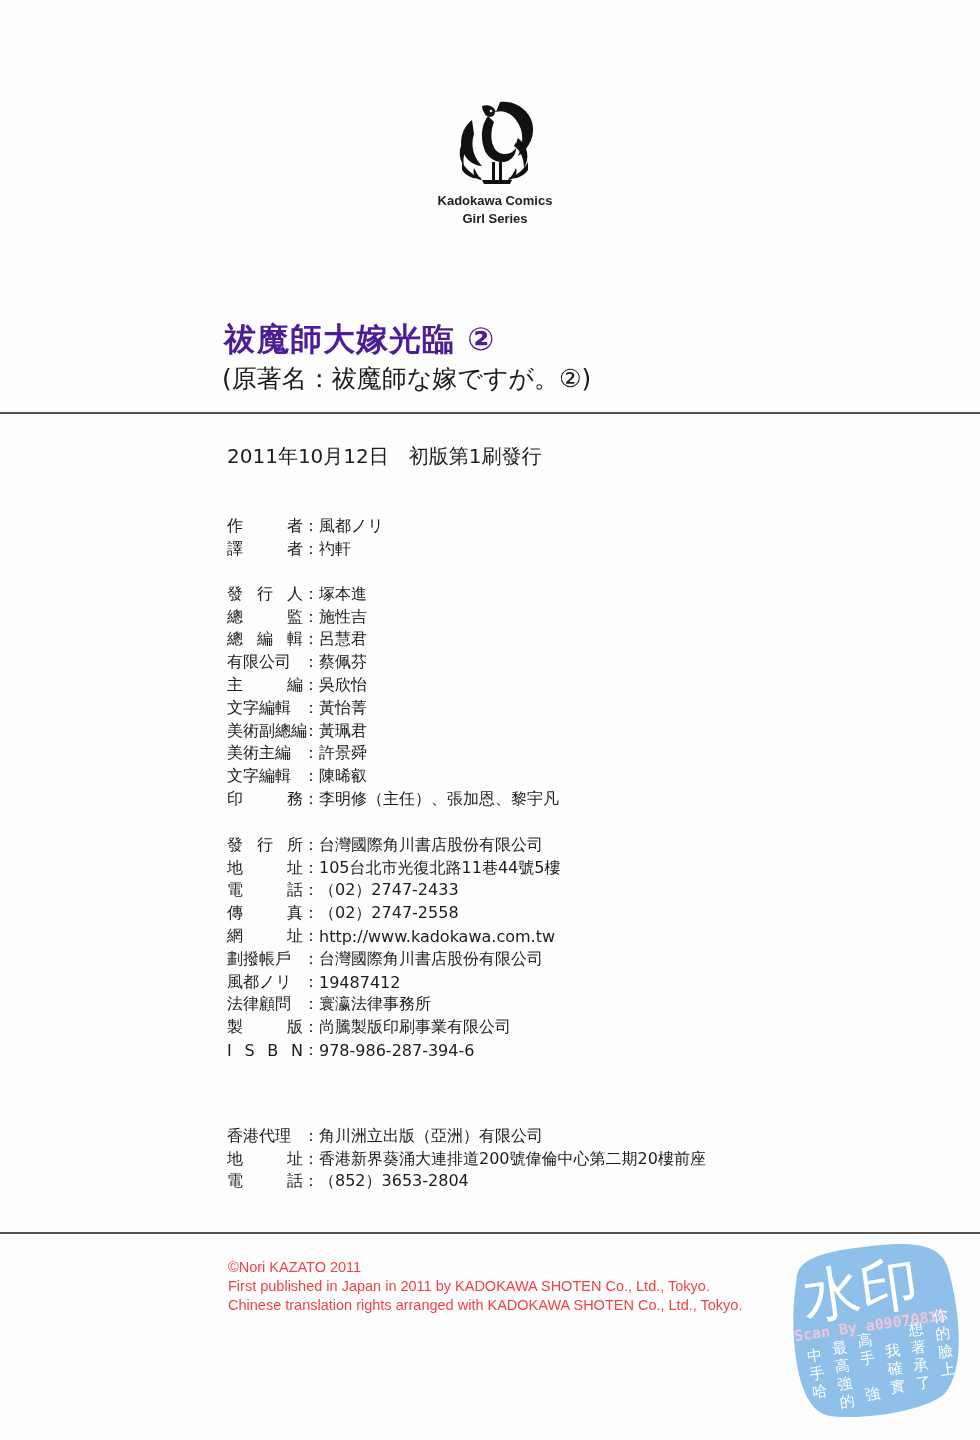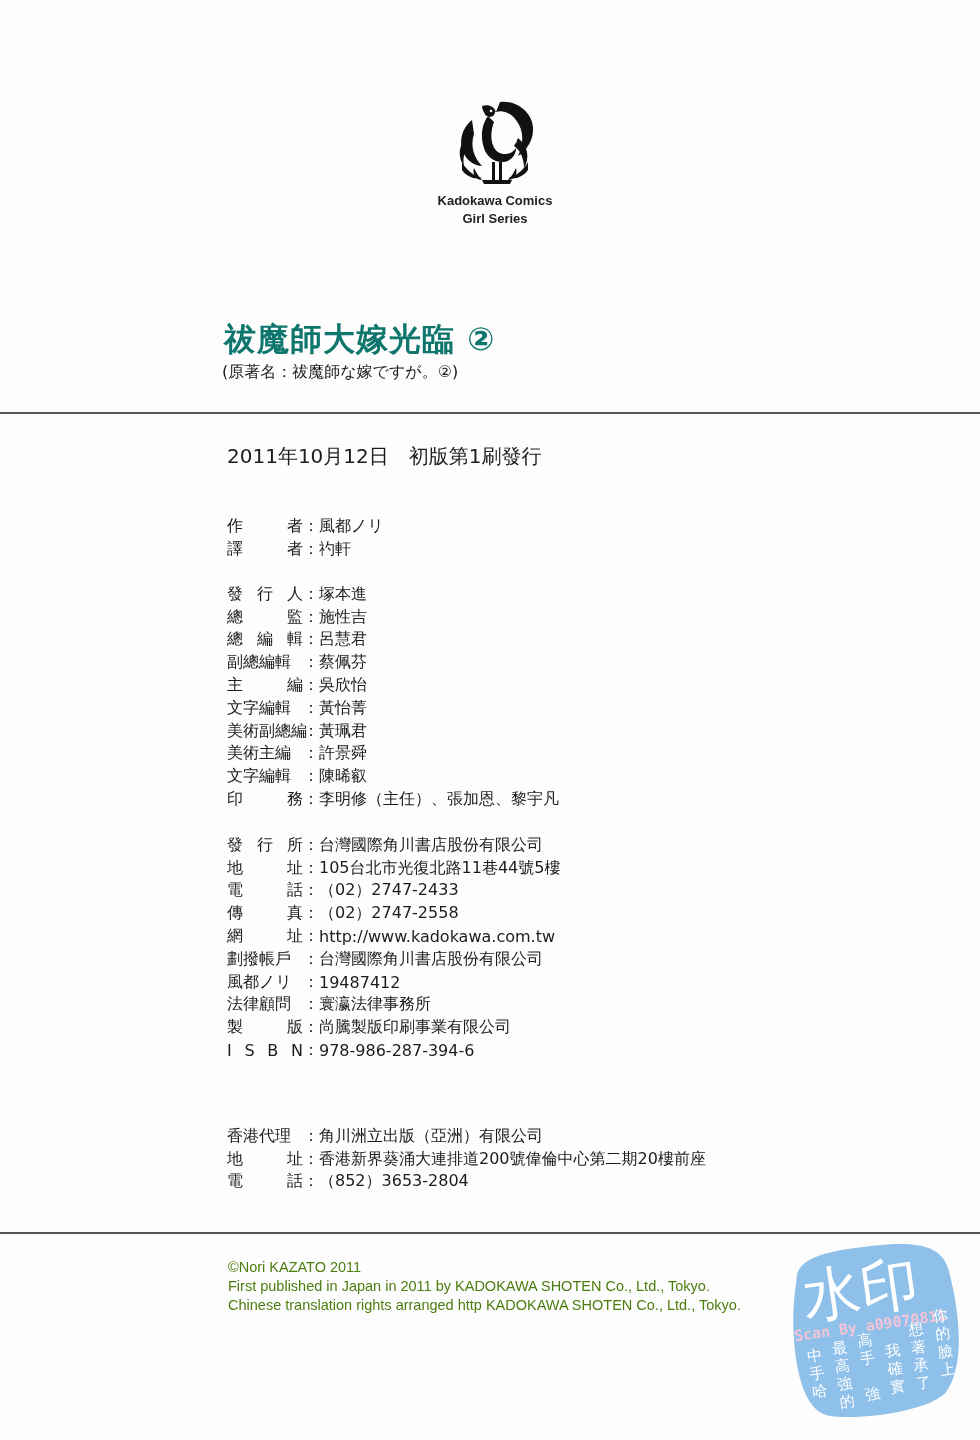--- a/index.html
+++ b/index.html
@@ -11,22 +11,22 @@
       position: relative;
     }
     .page { position: absolute; inset: 0; border-radius: 16px; }
 
     
     .logo { position: absolute; left: 420px; top: 98px; width: 150px; text-align: center; }
     .logo svg { display: block; margin: 0 auto; }
     .logo-line { font-family: "Liberation Sans", sans-serif; font-weight: bold; font-size: 13px; line-height: 18px; color: #222; }
 
     
-    .title { position: absolute; left: 224px; top: 318px; font-size: 32px; font-weight: bold; letter-spacing: 1px; color: #0f766e; white-space: nowrap; }
-    .subtitle { position: absolute; left: 222px; top: 362px; font-size: 16px; color: #1a1a1a; white-space: nowrap; }
+    .title { position: absolute; left: 224px; top: 318px; font-size: 32px; font-weight: bold; letter-spacing: 1px; color: #4c1d95; white-space: nowrap; }
+    .subtitle { position: absolute; left: 222px; top: 362px; font-size: 25px; color: #1a1a1a; white-space: nowrap; }
 
     .rule { position: absolute; left: 0; width: 980px; height: 2px; background: #555; }
     .rule.r1 { top: 412px; }
     .rule.r2 { top: 1232px; }
 
     .date { position: absolute; left: 227px; top: 443px; font-size: 20px; white-space: nowrap; }
 
     .block { position: absolute; left: 227px; }
     .row { display: flex; height: 22.8px; align-items: center; font-size: 16px; white-space: nowrap; }
     .label { width: 76px; display: flex; justify-content: space-between; }
@@ -34,21 +34,21 @@
     .colon { width: 16px; text-align: center; }
     .value { }
 
     .b1 { top: 515px; }
     .b2 { top: 583px; }
     .b3 { top: 834px; }
     .b4 { top: 1085px; margin-top: 40px; }
 
     .notice { position: absolute; left: 227px; top: 1176px; font-size: 16px; white-space: nowrap; }
 
-    .eng { position: absolute; left: 228px; top: 1258px; font-family: "Liberation Sans", sans-serif; font-size: 14.5px; line-height: 19px; color: #4d7c0f; white-space: nowrap; }
+    .eng { position: absolute; left: 228px; top: 1258px; font-family: "Liberation Sans", sans-serif; font-size: 14.5px; line-height: 19px; color: #ef4444; white-space: nowrap; }
 
     
     .wm { position: absolute; left: 786px; top: 1240px; width: 178px; height: 178px; }
   </style>
 </head>
 <body>
 
 <div class="page">
 
   <div class="logo">
@@ -126,21 +126,21 @@
         <div class="label">
           <span>總</span>
           <span>編</span>
           <span>輯</span>
         </div>
         <span class="colon">：</span>
         <span class="value">呂慧君</span>
       </div>
       <div class="row">
         <div class="label">
-          <span>副總編輯</span>
+          <span>有限公司</span>
         </div>
         <span class="colon">：</span>
         <span class="value">蔡佩芬</span>
       </div>
       <div class="row">
         <div class="label">
           <span>主</span>
           <span>編</span>
         </div>
         <span class="colon">：</span>
@@ -290,21 +290,21 @@
         <span class="value">（852）3653-2804</span>
       </div>
     </div>
 
 
   <div class="rule r2"></div>
 
   <div class="eng">
     <div>©Nori KAZATO 2011</div>
     <div>First published in Japan in 2011 by KADOKAWA SHOTEN Co., Ltd., Tokyo.</div>
-    <div>Chinese translation rights arranged http KADOKAWA SHOTEN Co., Ltd., Tokyo.</div>
+    <div>Chinese translation rights arranged with KADOKAWA SHOTEN Co., Ltd., Tokyo.</div>
   </div>
 
   <div class="wm">
     <svg width="178" height="178" viewBox="0 0 178 178">
       <g transform="rotate(-8 89 89)">
         <path d="M18 30 C20 12 40 6 80 6 C130 6 166 10 170 40 C176 90 172 140 150 162 C130 178 60 178 30 168 C8 160 4 120 8 80 C10 60 14 44 18 30 Z" fill="#8ec0ea"></path>
         <text x="22" y="68" font-family="DejaVu Sans, sans-serif" font-size="58" fill="#ffffff">水印</text>
         <text x="8" y="90" font-family="DejaVu Sans Mono, monospace" font-size="15" font-weight="bold" fill="#f2c4d8">Scan By a09070811</text>
         <g font-family="DejaVu Sans, sans-serif" font-size="15" fill="#ffffff">
           <text x="18" y="112">中</text>

